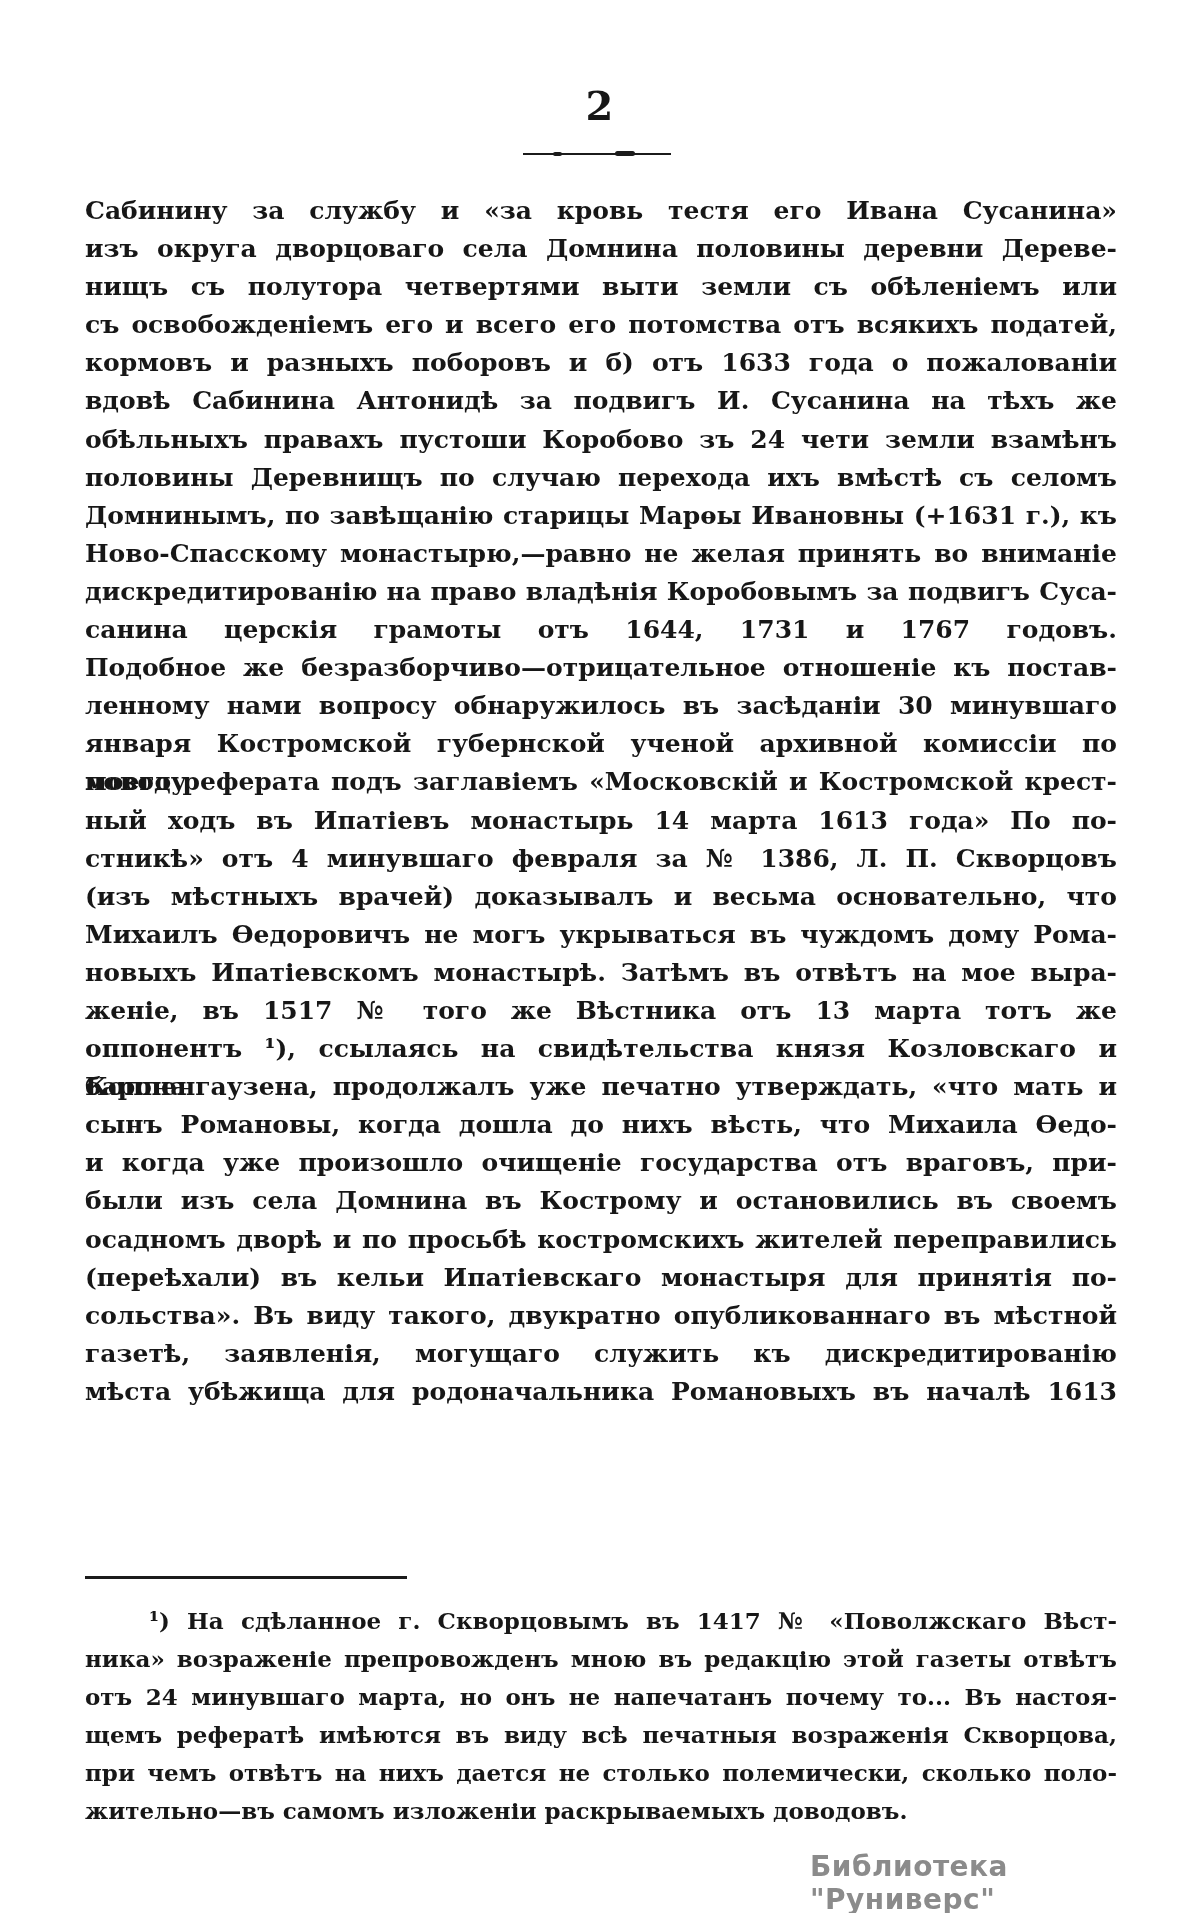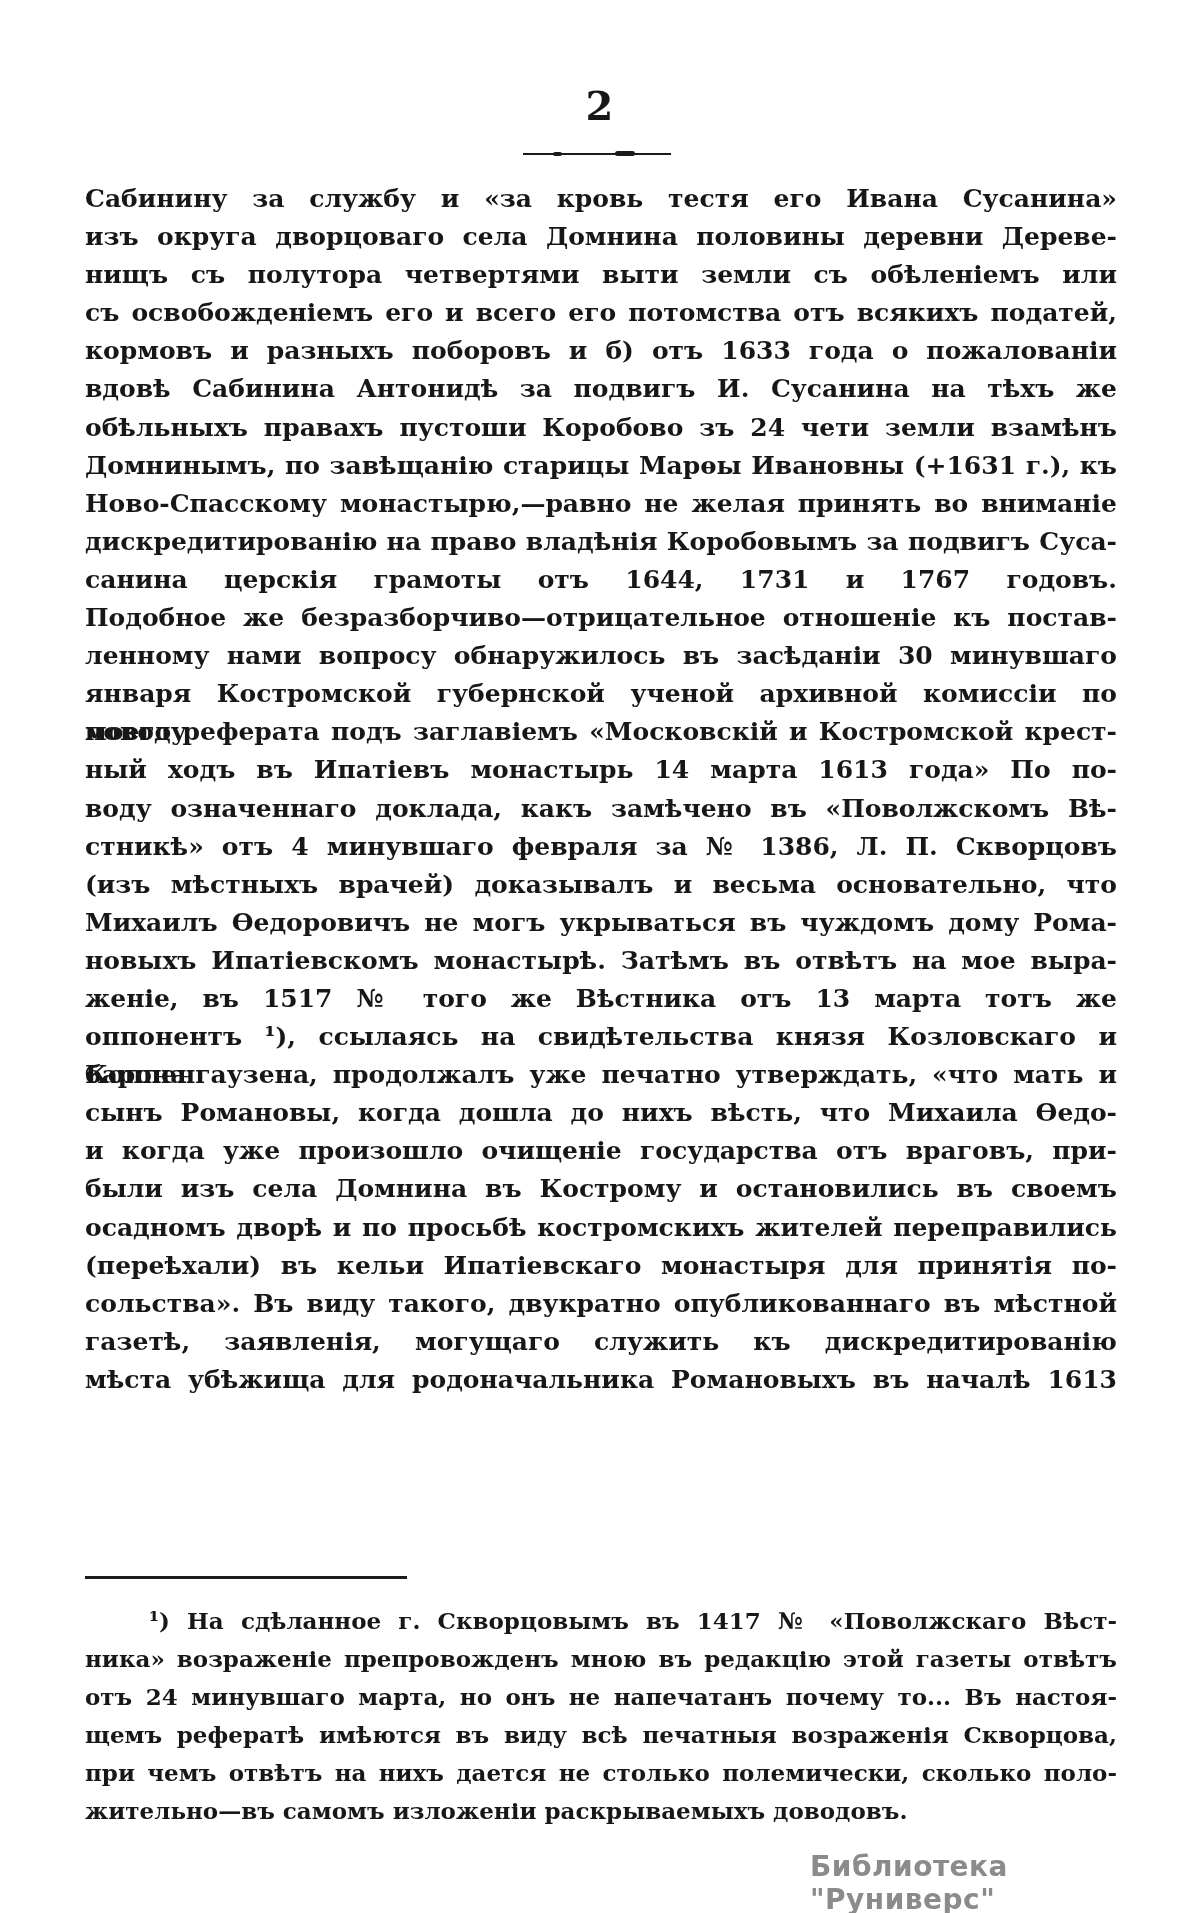--- a/index.html
+++ b/index.html
@@ -48,21 +48,21 @@
     position: absolute;
     left: 30px;
     top: -1px;
     width: 9px;
     height: 4px;
     border-radius: 2px;
     background: #1b1b1b;
   }
   .body-text {
     position: absolute;
-    top: 180px;
+    top: 192px;
     left: 85px;
     width: 1032px;
     font-size: 25px;
     font-weight: 700;
     line-height: 38.1px;
   }
   .body-text .line {
     text-align: justify;
     text-align-last: justify;
     white-space: normal;
@@ -121,30 +121,30 @@
   </div>
 
   <div class="body-text">
       <div class="line">Сабинину за службу и «за кровь тестя его Ивана Сусанина»</div>
       <div class="line">изъ округа дворцоваго села Домнина половины деревни Дереве-</div>
       <div class="line">нищъ съ полутора четвертями выти земли съ обѣленіемъ или</div>
       <div class="line">съ освобожденіемъ его и всего его потомства отъ всякихъ податей,</div>
       <div class="line">кормовъ и разныхъ поборовъ и б) отъ 1633 года о пожалованіи</div>
       <div class="line">вдовѣ Сабинина Антонидѣ за подвигъ И. Сусанина на тѣхъ же</div>
       <div class="line">обѣльныхъ правахъ пустоши Коробово зъ 24 чети земли взамѣнъ</div>
+      <div class="line">половины Деревнищъ по случаю перехода ихъ вмѣстѣ съ селомъ</div>
       <div class="line">Домнинымъ, по завѣщанію старицы Марѳы Ивановны (+1631 г.), къ</div>
       <div class="line">Ново-Спасскому монастырю,—равно не желая принять во вниманіе</div>
       <div class="line">дискредитированію на право владѣнія Коробовымъ за подвигъ Суса-</div>
       <div class="line">санина церскія грамоты отъ 1644, 1731 и 1767 годовъ.</div>
       <div class="line">Подобное же безразборчиво—отрицательное отношеніе къ постав-</div>
       <div class="line">ленному нами вопросу обнаружилось въ засѣданіи 30 минувшаго</div>
       <div class="line">января Костромской губернской ученой архивной комиссіи по поводу</div>
       <div class="line">моего реферата подъ заглавіемъ «Московскій и Костромской крест-</div>
       <div class="line">ный ходъ въ Ипатіевъ монастырь 14 марта 1613 года» По по-</div>
-      <div class="line">воду означеннаго доклада, какъ замѣчено въ «Поволжскомъ Вѣ-</div>
       <div class="line">стникѣ» отъ 4 минувшаго февраля за № 1386, Л. П. Скворцовъ</div>
       <div class="line">(изъ мѣстныхъ врачей) доказывалъ и весьма основательно, что</div>
       <div class="line">Михаилъ Ѳедоровичъ не могъ укрываться въ чуждомъ дому Рома-</div>
       <div class="line">новыхъ Ипатіевскомъ монастырѣ. Затѣмъ въ отвѣтъ на мое выра-</div>
       <div class="line">женіе, въ 1517 № того же Вѣстника отъ 13 марта тотъ же</div>
       <div class="line">оппонентъ ¹), ссылаясь на свидѣтельства князя Козловскаго и барона</div>
       <div class="line">Коппенгаузена, продолжалъ уже печатно утверждать, «что мать и</div>
       <div class="line">сынъ Романовы, когда дошла до нихъ вѣсть, что Михаила Ѳедо-</div>
       <div class="line">и когда уже произошло очищеніе государства отъ враговъ, при-</div>
       <div class="line">были изъ села Домнина въ Кострому и остановились въ своемъ</div>

